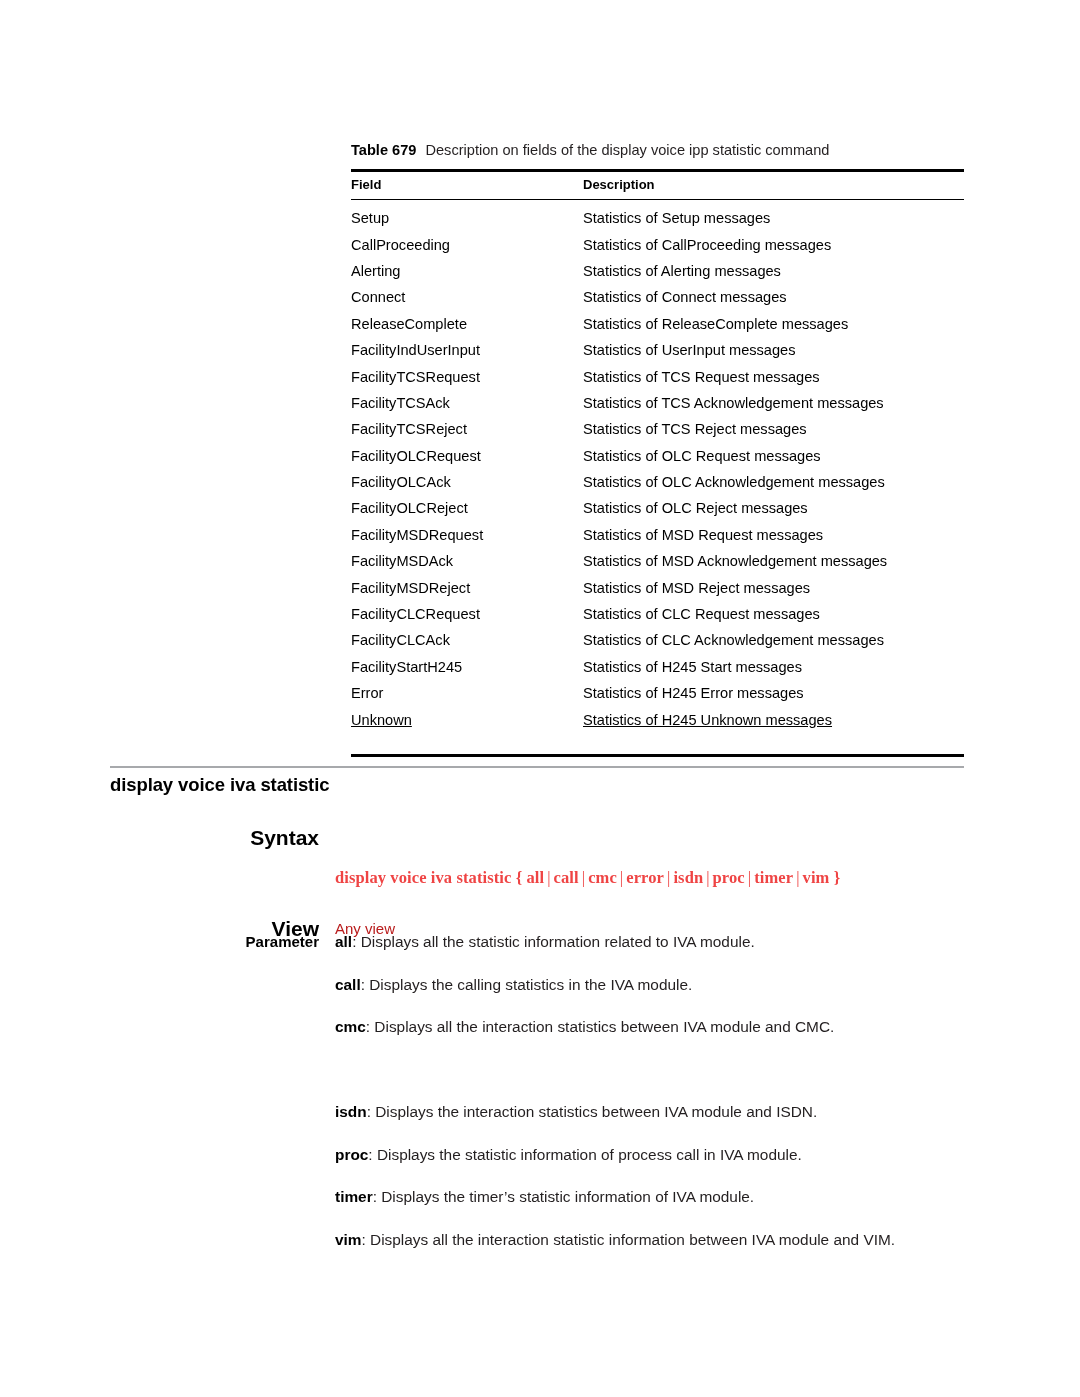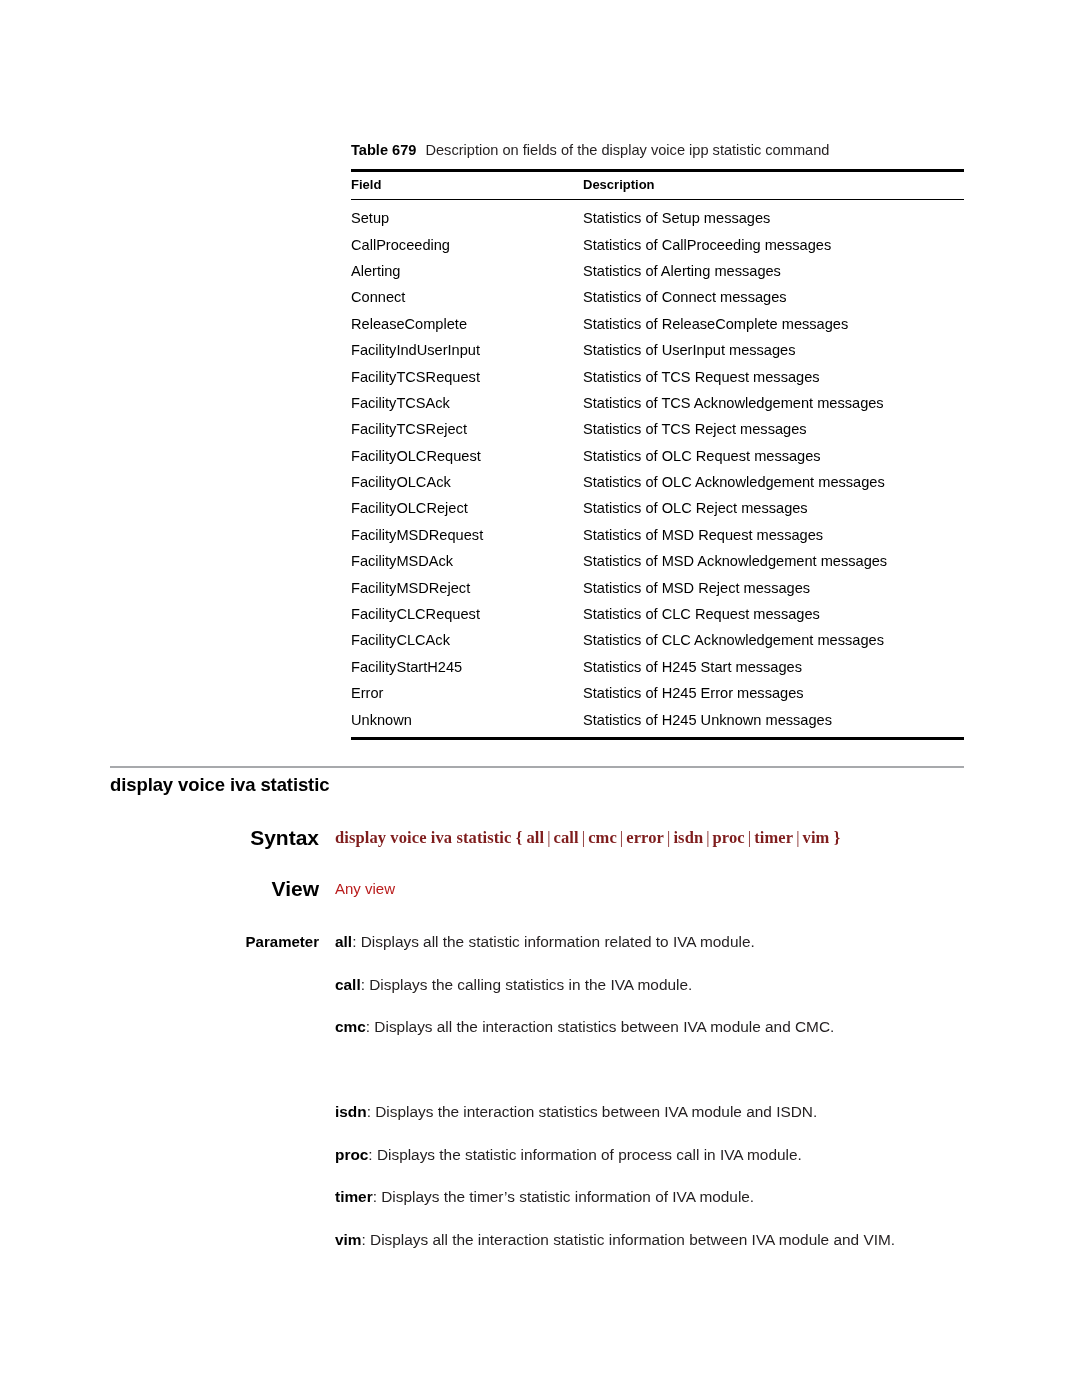--- a/index.html
+++ b/index.html
@@ -89,21 +89,22 @@
     vertical-align: middle;
     white-space: nowrap;
   }
   table.fieldtable tr.header-row th {
     border-bottom: 1.2px solid #000;
   }
   table.fieldtable tr.first-body td {
     padding-top: 5px;
   }
   table.fieldtable tr.last-body td {
-    padding-bottom: 4px;
+    padding-bottom: 21px;
+    text-decoration: underline;
   }
 
   
   .section-divider {
     position: absolute;
     top: 766px;
     left: 110px;
     width: 888px;
     border-top: 2px solid #a7a9ac;
     height: 0;
@@ -150,22 +151,23 @@
     flex: 1 1 auto;
     font-size: 15px;
     line-height: 23px;
     color: #b91c1c;
     max-width: 648px;
   }
   .defrow .content.serif-syntax {
     font-family: "Liberation Serif", serif;
     font-weight: bold;
     font-size: 16.5px;
-    color: #7f1d1d;
+    color: #ef4444;
     letter-spacing: 0.1px;
+    margin-top: 40px;
   }
   .defrow .content .pipe {
     padding: 0 3px;
     font-weight: normal;
   }
 
   .params {
     position: absolute;
     top: 930px;
     left: 0;

